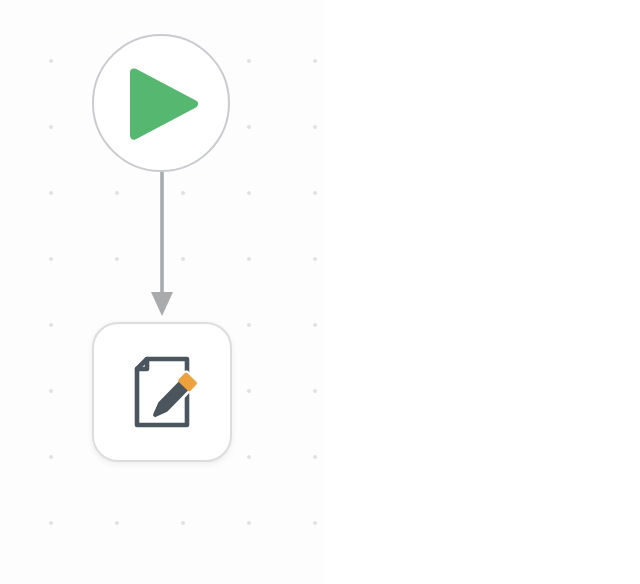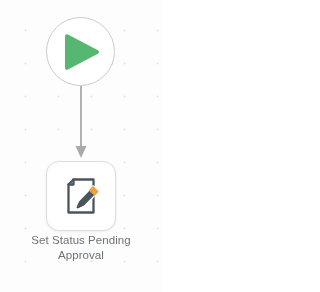--- a/index.html
+++ b/index.html
@@ -113,16 +113,14 @@
 
       <path d="M33.2 12.4 L19.6 26.6 L16.6 33.4 L23.4 30.2 L37.0 16.0 Z" fill="#ffffff" stroke="#ffffff" stroke-width="4.2" stroke-linejoin="round" stroke-linecap="round"></path>
       <path d="M32.6 14.0 L20.0 26.9 L17.6 32.4 L23.1 29.9 L35.7 17.0 Z" fill="#4a555e" stroke="#4a555e" stroke-width="2.1" stroke-linejoin="round" stroke-linecap="round"></path>
 
       <path d="M17.6 32.4 L19.0 28.9 L21.2 31.0 Z" fill="#4a555e" stroke="#4a555e" stroke-width="1.2" stroke-linejoin="round"></path>
 
       <path d="M33.0 12.2 L37.6 16.6 L34.6 19.7 L30.0 15.3 Z" fill="#eda13c" stroke="#eda13c" stroke-width="1.8" stroke-linejoin="round"></path>
     </svg>
   </div>
 
-  <div class="node-label">Set Status Pending
-Approval</div>
 
 </div>
 
 </body></html>

